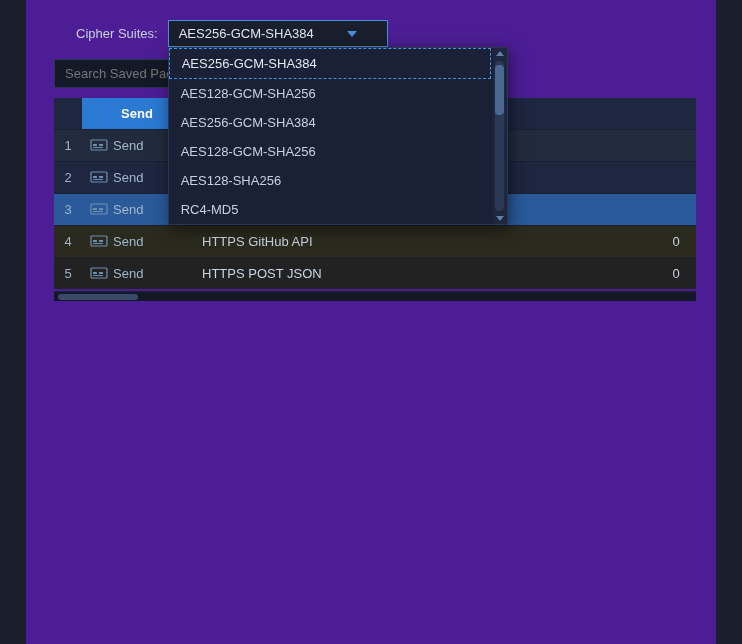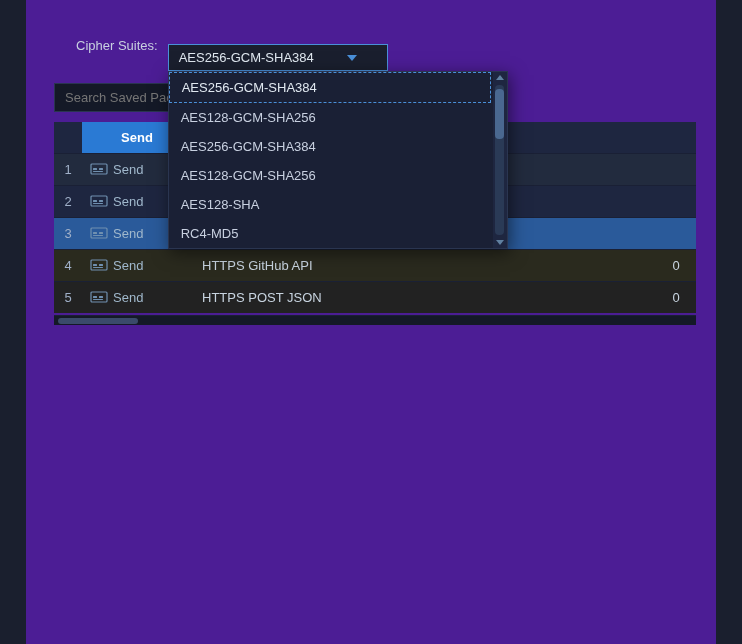--- a/index.html
+++ b/index.html
@@ -32,21 +32,20 @@
       padding-left: 30px;
     }
     .cipher-label {
       color: #c8d0e0;
       font-size: 13px;
       white-space: nowrap;
     }
     .cipher-select-wrapper {
       position: relative;
       display: inline-block;
-      margin-top: 24px;
     }
     .cipher-select-btn {
       background: #1a1f2e;
       border: 1px solid #4a90d9;
       color: #e0e8f0;
       padding: 5px 30px 5px 10px;
       font-size: 13px;
       cursor: pointer;
       width: 220px;
       text-align: left;
@@ -220,21 +219,21 @@
         <span>AES256-GCM-SHA384</span>
         <span class="arrow"></span>
       </button>
 
       <div class="dropdown">
         <div style="position:relative; padding-right:16px;">
           <div class="dropdown-item selected">AES256-GCM-SHA384</div>
           <div class="dropdown-item">AES128-GCM-SHA256</div>
           <div class="dropdown-item">AES256-GCM-SHA384</div>
           <div class="dropdown-item">AES128-GCM-SHA256</div>
-          <div class="dropdown-item">AES128-SHA</div>
+          <div class="dropdown-item">AES128-SHA256</div>
           <div class="dropdown-item">RC4-MD5</div>
         </div>
 
         <div style="position:absolute; right:0; top:0; bottom:0; width:14px; background:#1e2640; display:flex; flex-direction:column; align-items:center; padding:3px 0;">
           <div style="width:0;height:0;border-left:4px solid transparent;border-right:4px solid transparent;border-bottom:5px solid #6080a0; margin-bottom:3px;"></div>
           <div style="width:9px; flex:1; background:#2a3a56; border-radius:4px; margin:2px 0; position:relative;">
             <div style="position:absolute; top:4px; left:0; right:0; height:50px; background:#4a6890; border-radius:4px;"></div>
           </div>
           <div style="width:0;height:0;border-left:4px solid transparent;border-right:4px solid transparent;border-top:5px solid #6080a0; margin-top:3px;"></div>
         </div>

